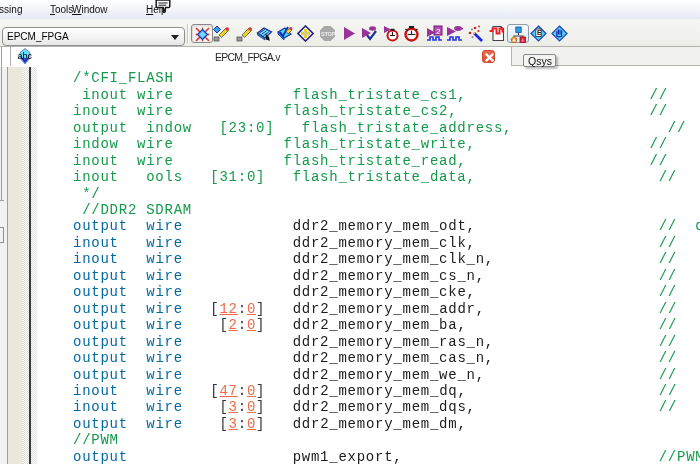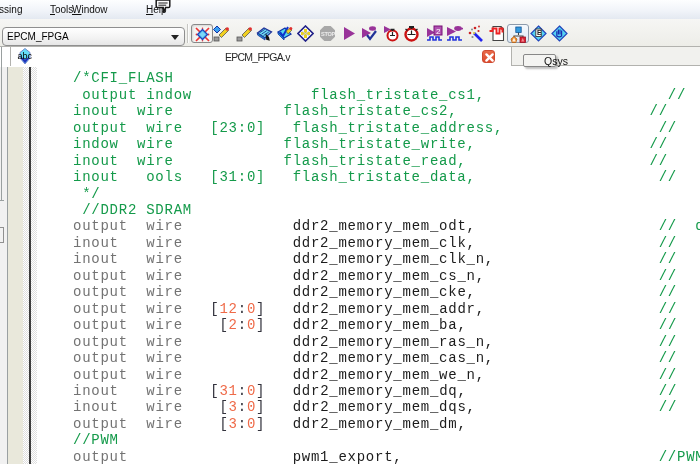--- a/index.html
+++ b/index.html
@@ -31,21 +31,21 @@
   box-shadow:inset 1px 1px 2px rgba(0,0,0,0.12); }
 .tbtn.hover { border:1px solid #8c9aab; border-radius:3px;
   background:linear-gradient(#f5f9fd,#dde9f6); }
 .ticon { position:absolute; left:2px; top:1px; }
 
 
 #tabzone { left:0; top:47px; width:700px; height:20px; background:#fff; }
 #tabgrey { position:absolute; left:511px; top:0px; width:189px; height:19px;
   background:#f1f1ee; border-bottom:1px solid #b2b2ae; border-left:1px solid #b2b2ae; }
 #tabline-top { position:absolute; left:0; top:-1px; width:700px; height:1px; background:#b2b2ae; }
-#tabtitle { position:absolute; left:225px; top:4px; font-size:10.5px; color:#2a2a2a; letter-spacing:-0.75px; }
+#tabtitle { position:absolute; left:215px; top:4px; font-size:10.5px; color:#2a2a2a; letter-spacing:-0.75px; }
 #tabclose { position:absolute; left:482px; top:3px; width:13px; height:13px;
   border:1px solid #d04a30; border-radius:3px;
   background:linear-gradient(#e86a49,#dd4b2e); }
 #tabclose svg { position:absolute; left:1px; top:1px; }
 #lstrip { z-index:30; left:0px; top:67px; width:6.5px; height:397px; background:#f1f1f1; }
 #lpanel-line { z-index:31; left:1.2px; top:47px; width:1.3px; height:153px; background:#9aa0a0; }
 #lpanel-toe { z-index:31; left:0px; top:199.6px; width:3.6px; height:1.3px; background:#9aa0a0; }
 #lbox { z-index:32; left:-2px; top:227px; width:6px; height:16px; border:1px solid #909090; background:#f2f2f2; }
 #tab-left-line { left:10px; top:47px; width:1px; height:19px; background:#b2b2ae; }
 
@@ -58,29 +58,29 @@
   background-size:2px 2px; }
 #gut-dark { position:absolute; left:29px; top:0; width:1.5px; height:397px; background:#3c3c3c; }
 #gut-chk2 { position:absolute; left:30.5px; top:0; width:6px; height:397px;
   background:conic-gradient(#fff 90deg,#dedede 90deg 180deg,#fff 180deg 270deg,#dedede 270deg);
   background-size:2px 2px; }
 
 #code { position:absolute; left:73px; top:3.4px;
   font-family:"Liberation Mono", monospace; font-size:14px; line-height:16.45px;
   letter-spacing:0.75px; white-space:pre; color:#1c1c1c; }
 #code .c { color:#149a4a; }
-#code .k { color:#737373; }
-#code .n { color:#ef6a48; }
+#code .k { color:#0369a1; }
+#code .n { color:#ef6a48;text-decoration:underline; }
 #code .b { color:#33333d; }
 
 
 #tooltip { left:523px; top:54px; width:33px; height:13px; background:#f4f4f2;
   border:1px solid #888; border-radius:2px; box-shadow:2px 2px 2px rgba(0,0,0,0.25);
   z-index:50; }
-#tooltip span { position:absolute; left:20px; top:-0.5px; font-size:10.5px; color:#111; }
+#tooltip span { position:absolute; left:4px; top:-0.5px; font-size:10.5px; color:#111; }
 </style>
 </head>
 <body>
 <div id="stage">
 
   <div id="menubar" class="abs">
     <span class="mitem" style="left:-27px;">Processing</span>
     <span class="mitem" style="left:50px;"><u>T</u>ools</span>
     <span class="mitem" style="left:72px;"><u>W</u>indow</span>
     <span class="mitem" style="left:121px;padding-left:25px;"><u>H</u>elp</span>
@@ -264,39 +264,39 @@
   <div id="lbox" class="abs"></div>
   <div id="tab-left-line" class="abs"></div>
 
   <div id="editor" class="abs">
     <div id="gut-beige"></div>
     <div id="gut-line"></div>
     <div id="gut-chk1"></div>
     <div id="gut-dark"></div>
     <div id="gut-chk2"></div>
     <pre id="code"><span class="c">/*CFI_FLASH</span>
-<span class="c"> output indow             flash_tristate_cs1,                    //</span>
+<span class="c"> inout wire             flash_tristate_cs1,                    //</span>
 <span class="c">inout  wire            flash_tristate_cs2,                     //</span>
-<span class="c">output  wire   [23:0]   flash_tristate_address,                 //</span>
+<span class="c">output  indow   [23:0]   flash_tristate_address,                 //</span>
 <span class="c">indow  wire            flash_tristate_write,                   //</span>
 <span class="c">inout  wire            flash_tristate_read,                    //</span>
 <span class="c">inout   ools   [31:0]   flash_tristate_data,                    //</span>
 <span class="c"> */</span>
 <span class="c"> //DDR2 SDRAM</span>
 <span class="k">output</span>  <span class="k">wire</span>            ddr2_memory_mem_odt,                    <span class="c">//  dd</span>
 <span class="k">inout</span>   <span class="k">wire</span>            ddr2_memory_mem_clk,                    <span class="c">//</span>
 <span class="k">inout</span>   <span class="k">wire</span>            ddr2_memory_mem_clk_n,                  <span class="c">//</span>
 <span class="k">output</span>  <span class="k">wire</span>            ddr2_memory_mem_cs_n,                   <span class="c">//</span>
 <span class="k">output</span>  <span class="k">wire</span>            ddr2_memory_mem_cke,                    <span class="c">//</span>
 <span class="k">output</span>  <span class="k">wire</span>   <span class="b">[</span><span class="n">12</span><span class="b">:</span><span class="n">0</span><span class="b">]</span>   ddr2_memory_mem_addr,                   <span class="c">//</span>
 <span class="k">output</span>  <span class="k">wire</span>    <span class="b">[</span><span class="n">2</span><span class="b">:</span><span class="n">0</span><span class="b">]</span>   ddr2_memory_mem_ba,                     <span class="c">//</span>
 <span class="k">output</span>  <span class="k">wire</span>            ddr2_memory_mem_ras_n,                  <span class="c">//</span>
 <span class="k">output</span>  <span class="k">wire</span>            ddr2_memory_mem_cas_n,                  <span class="c">//</span>
 <span class="k">output</span>  <span class="k">wire</span>            ddr2_memory_mem_we_n,                   <span class="c">//</span>
-<span class="k">inout</span>   <span class="k">wire</span>   <span class="b">[</span><span class="n">31</span><span class="b">:</span><span class="n">0</span><span class="b">]</span>   ddr2_memory_mem_dq,                     <span class="c">//</span>
+<span class="k">inout</span>   <span class="k">wire</span>   <span class="b">[</span><span class="n">47</span><span class="b">:</span><span class="n">0</span><span class="b">]</span>   ddr2_memory_mem_dq,                     <span class="c">//</span>
 <span class="k">inout</span>   <span class="k">wire</span>    <span class="b">[</span><span class="n">3</span><span class="b">:</span><span class="n">0</span><span class="b">]</span>   ddr2_memory_mem_dqs,                    <span class="c">//</span>
 <span class="k">output</span>  <span class="k">wire</span>    <span class="b">[</span><span class="n">3</span><span class="b">:</span><span class="n">0</span><span class="b">]</span>   ddr2_memory_mem_dm,
 <span class="c">//PWM</span>
 <span class="k">output</span>                  pwm1_export,                            <span class="c">//PWM</span></pre>
   </div>
 
   <div id="tooltip" class="abs">
       <span>Qsys</span>
     </div>
 

